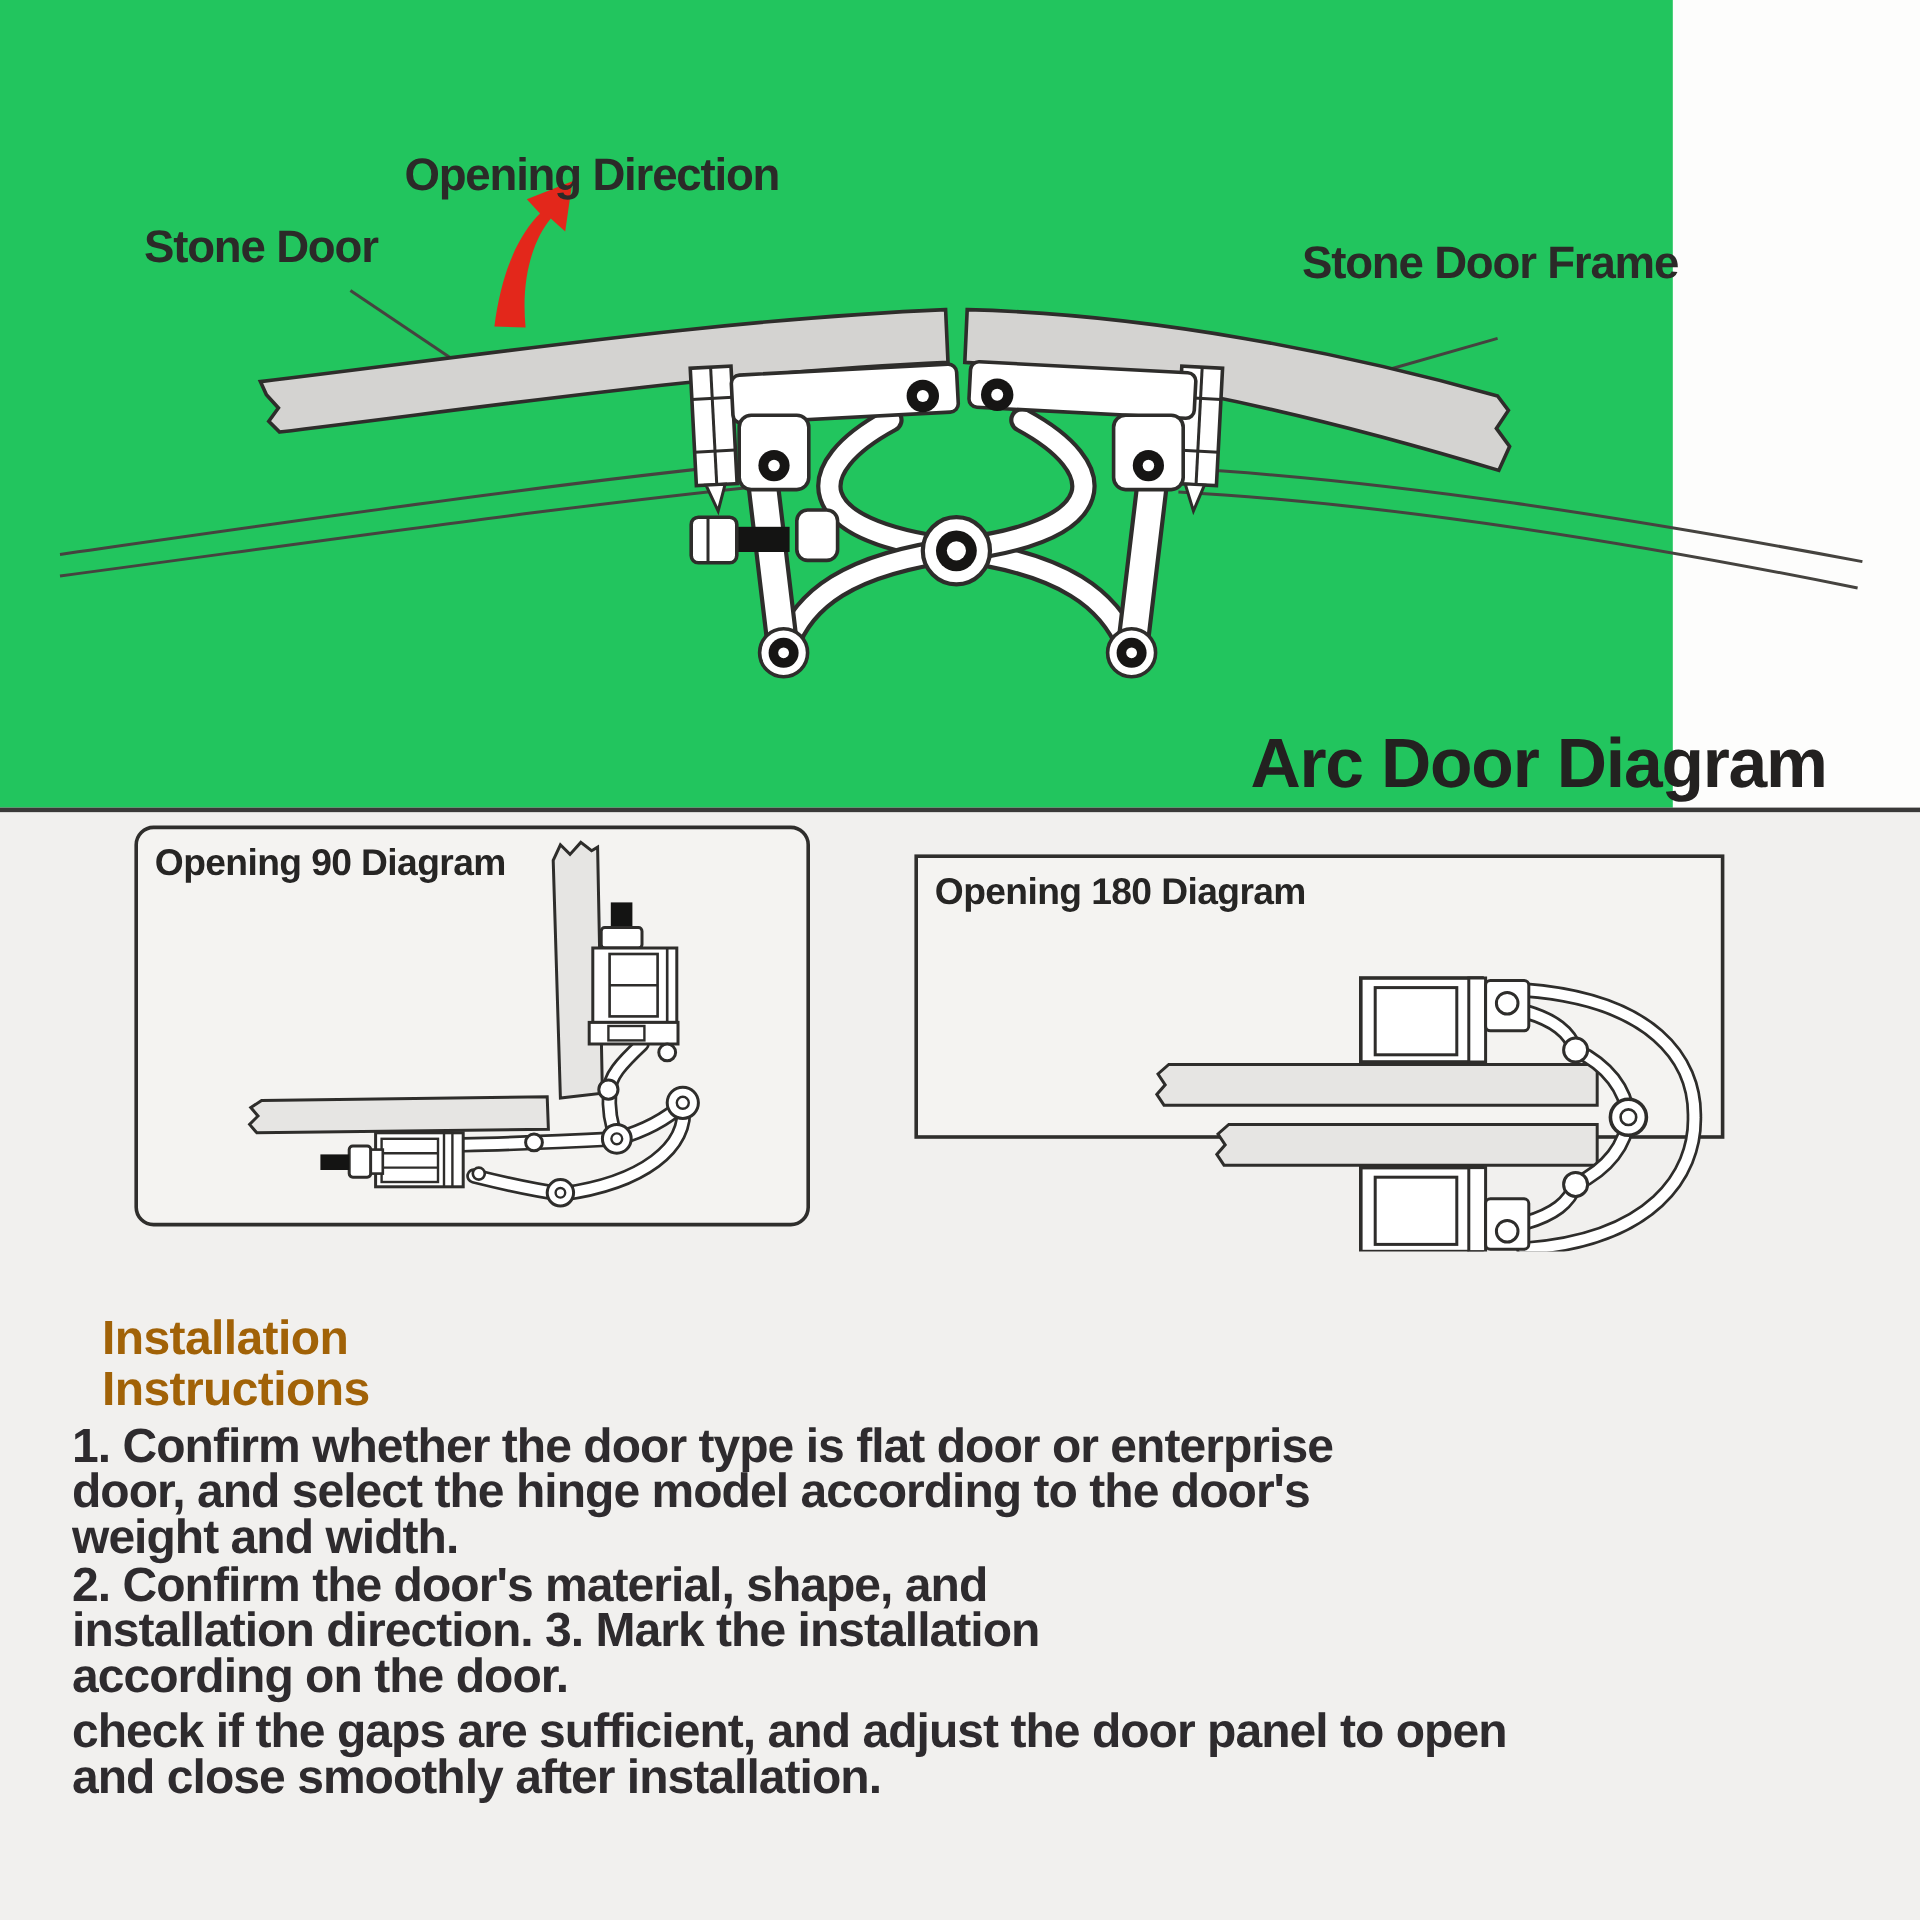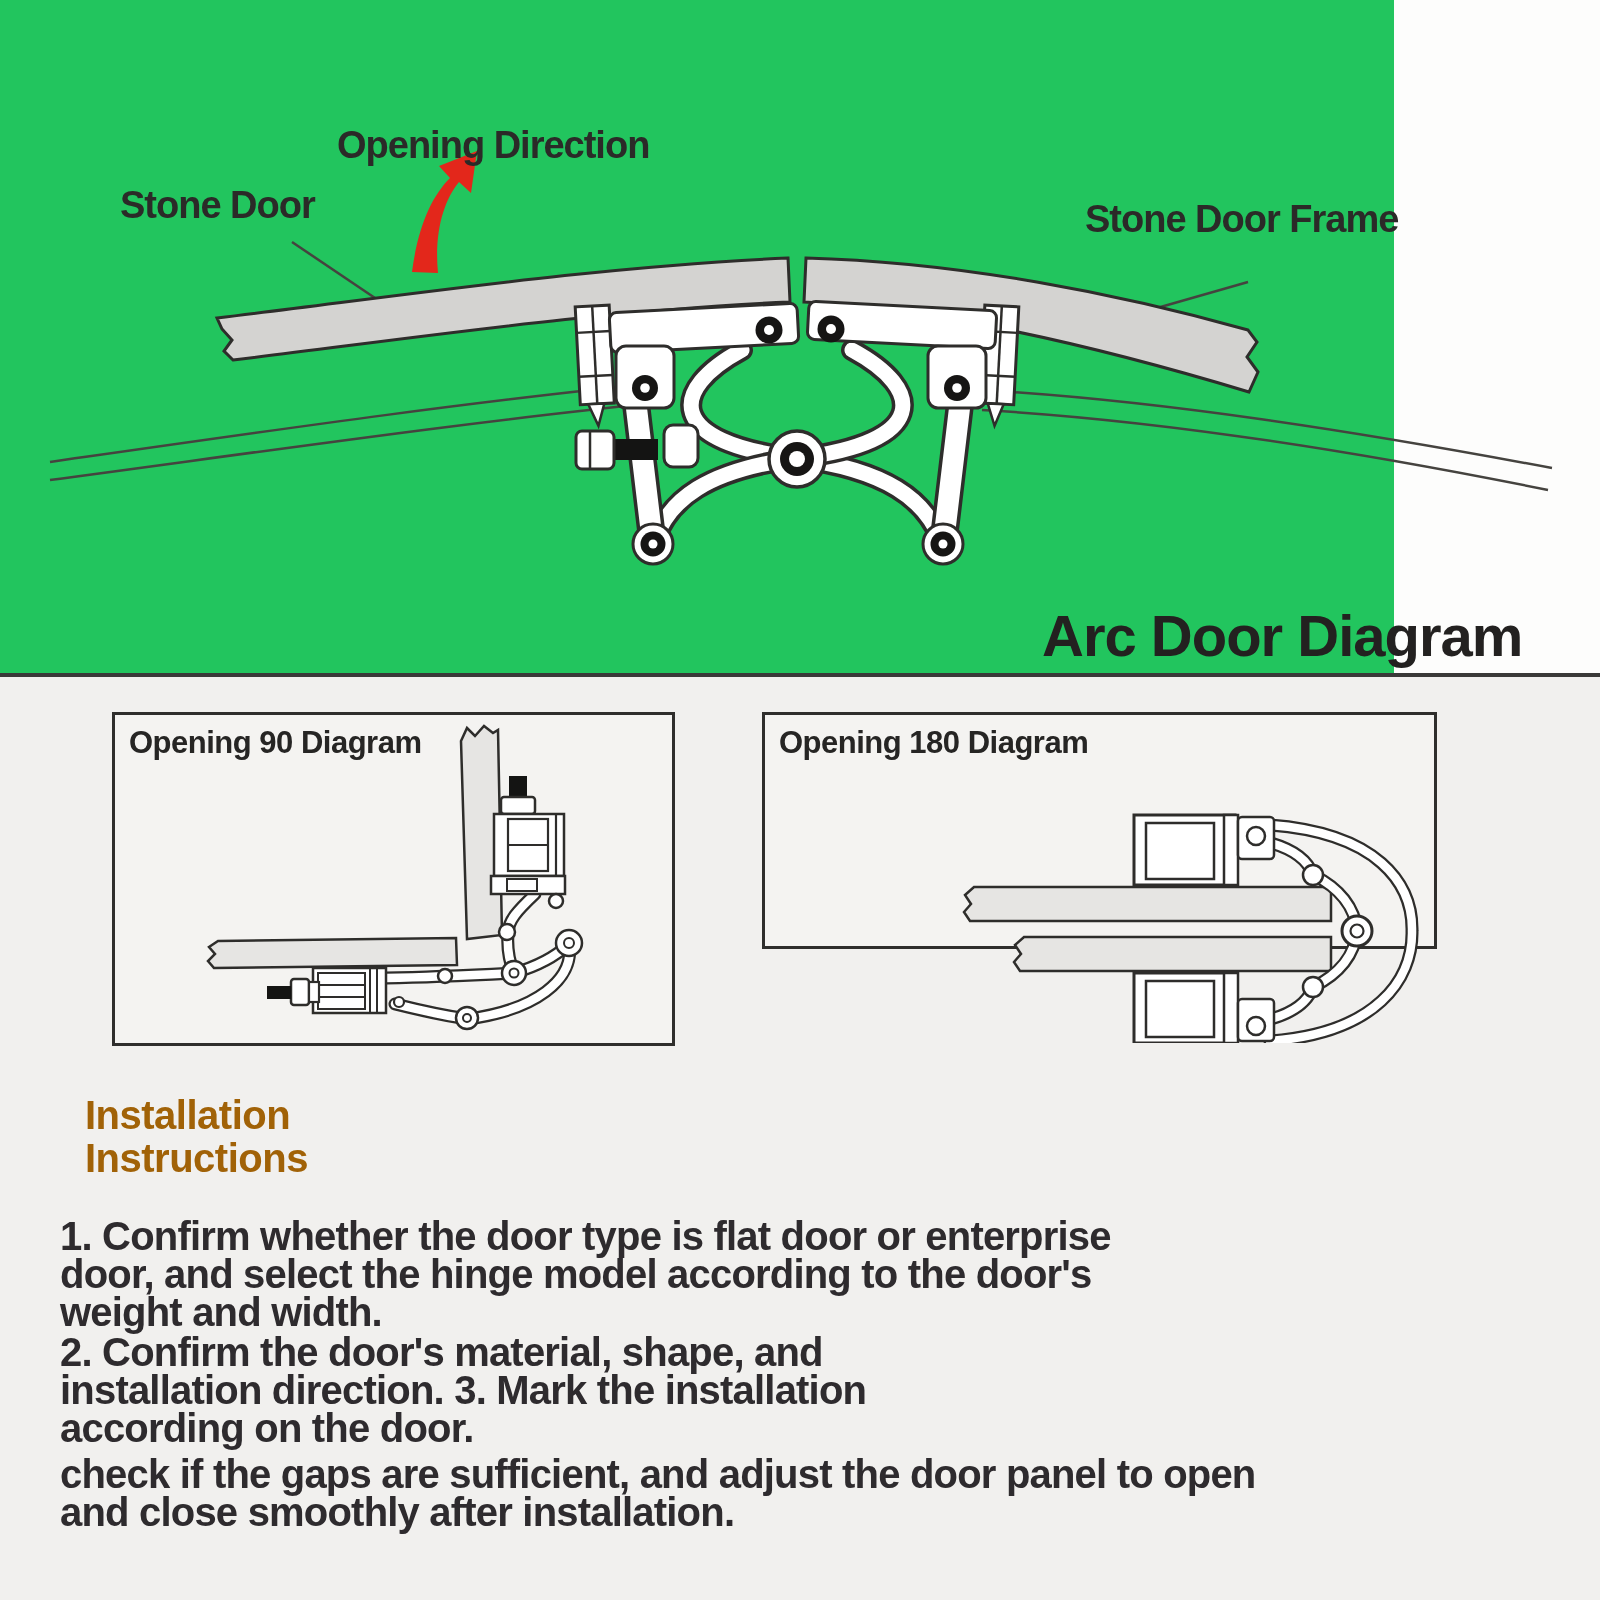--- a/index.html
+++ b/index.html
@@ -9,21 +9,21 @@
   .divider{position:absolute;left:0;top:673px;width:1600px;height:4px;background:#3a3938;}
   .bottom-section{position:absolute;left:0;top:677px;width:1600px;height:923px;background:#f1f0ee;}
   svg{display:block;}
   .diag-box{position:absolute;border:3px solid #2f2e2c;background:#f4f3f1;box-sizing:border-box;}
   .box-label{position:absolute;left:14px;top:10px;font-size:31px;font-weight:700;
              letter-spacing:-0.5px;color:#262524;white-space:nowrap;}
   .box-svg{position:absolute;left:0;top:0;}
   .install-heading{position:absolute;left:85px;top:1094px;font-size:40px;font-weight:700;
                    line-height:43px;letter-spacing:-0.5px;color:#a16207;}
   .step{position:absolute;left:60px;font-size:40px;font-weight:700;line-height:38px;
-        letter-spacing:-0.8px;color:#2e2b2e;white-space:nowrap;margin-top:31px;}
+        letter-spacing:-0.8px;color:#2e2b2e;white-space:nowrap;}
   .step-1{top:1186px;}
   .step-23{top:1302px;}
   .step-4{top:1424px;}
   .svg-label{font-family:"Liberation Sans",sans-serif;font-size:38px;font-weight:700;
              letter-spacing:-1px;fill:#2b2a28;}
   .svg-title{font-family:"Liberation Sans",sans-serif;font-size:58px;font-weight:700;
              letter-spacing:-1px;fill:#232120;}
 </style>
 </head>
 <body>
@@ -125,21 +125,21 @@
       <text x="337" y="158" class="svg-label">Opening Direction</text>
       <text x="120" y="218" class="svg-label">Stone Door</text>
       <text x="1085" y="232" class="svg-label">Stone Door Frame</text>
       <text x="1042" y="656" class="svg-title">Arc Door Diagram</text>
     </svg>
   </div>
 
   <div class="divider"></div>
   <div class="bottom-section"></div>
 
-  <div class="diag-box" style="left:112px;top:712px;width:563px;height:334px;">
+  <div class="diag-box" style="left:112px;top:688px;width:563px;height:334px;border-radius:16px;">
     <svg class="box-svg" width="557" height="328" viewBox="0 0 557 328">
 
       <path d="M 346,26 L 352,13 L 360,21 L 369,11 L 378,18 L 383,15 L 387,220 L 352,224 Z" fill="#e6e5e3" stroke="#2e2d2b" stroke-width="2.5"></path>
       <path d="M 103,226 L 341,223 L 342,250 L 99,253 L 93,246 L 100,239 L 94,232 Z" fill="#e6e5e3" stroke="#2e2d2b" stroke-width="2.5"></path>
 
       <g fill="none" stroke-linecap="round" stroke-linejoin="round">
         <path d="M 420,179 C 402,196 393,206 393,218 C 392,232 394,246 399,258" stroke="#2e2d2b" stroke-width="13"></path>
         <path d="M 420,179 C 402,196 393,206 393,218 C 392,232 394,246 399,258" stroke="#ffffff" stroke-width="8.5"></path>
         <path d="M 271,263 C 320,262 360,260 399,258" stroke="#2e2d2b" stroke-width="13"></path>
         <path d="M 271,263 C 320,262 360,260 399,258" stroke="#ffffff" stroke-width="8.5"></path>

